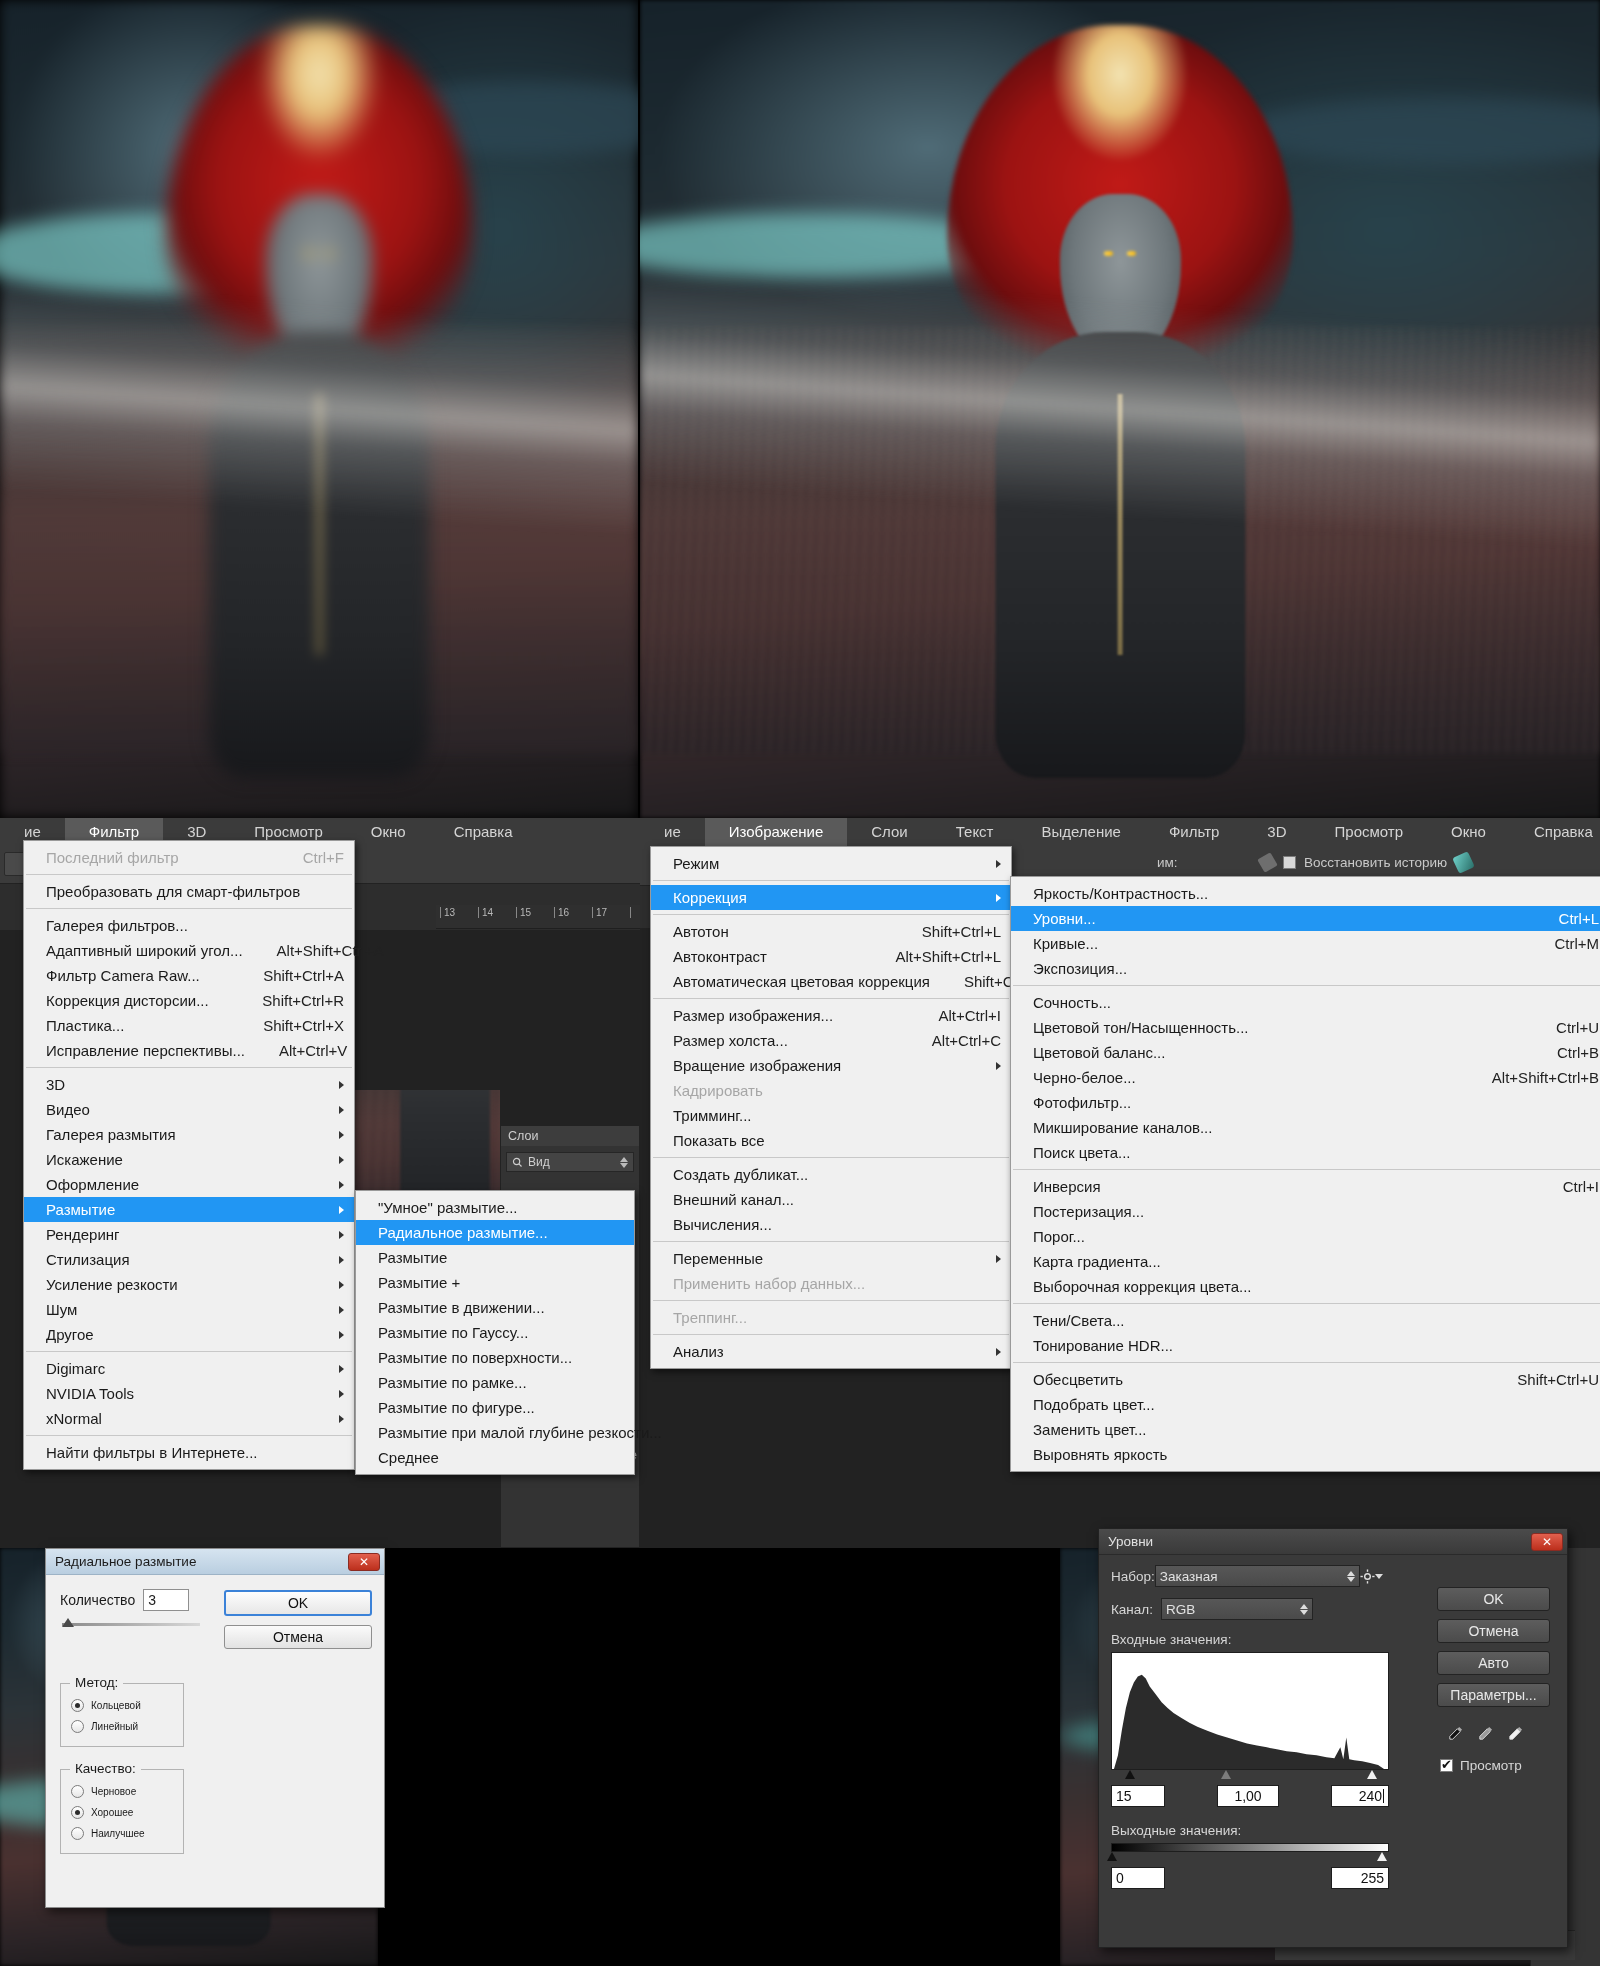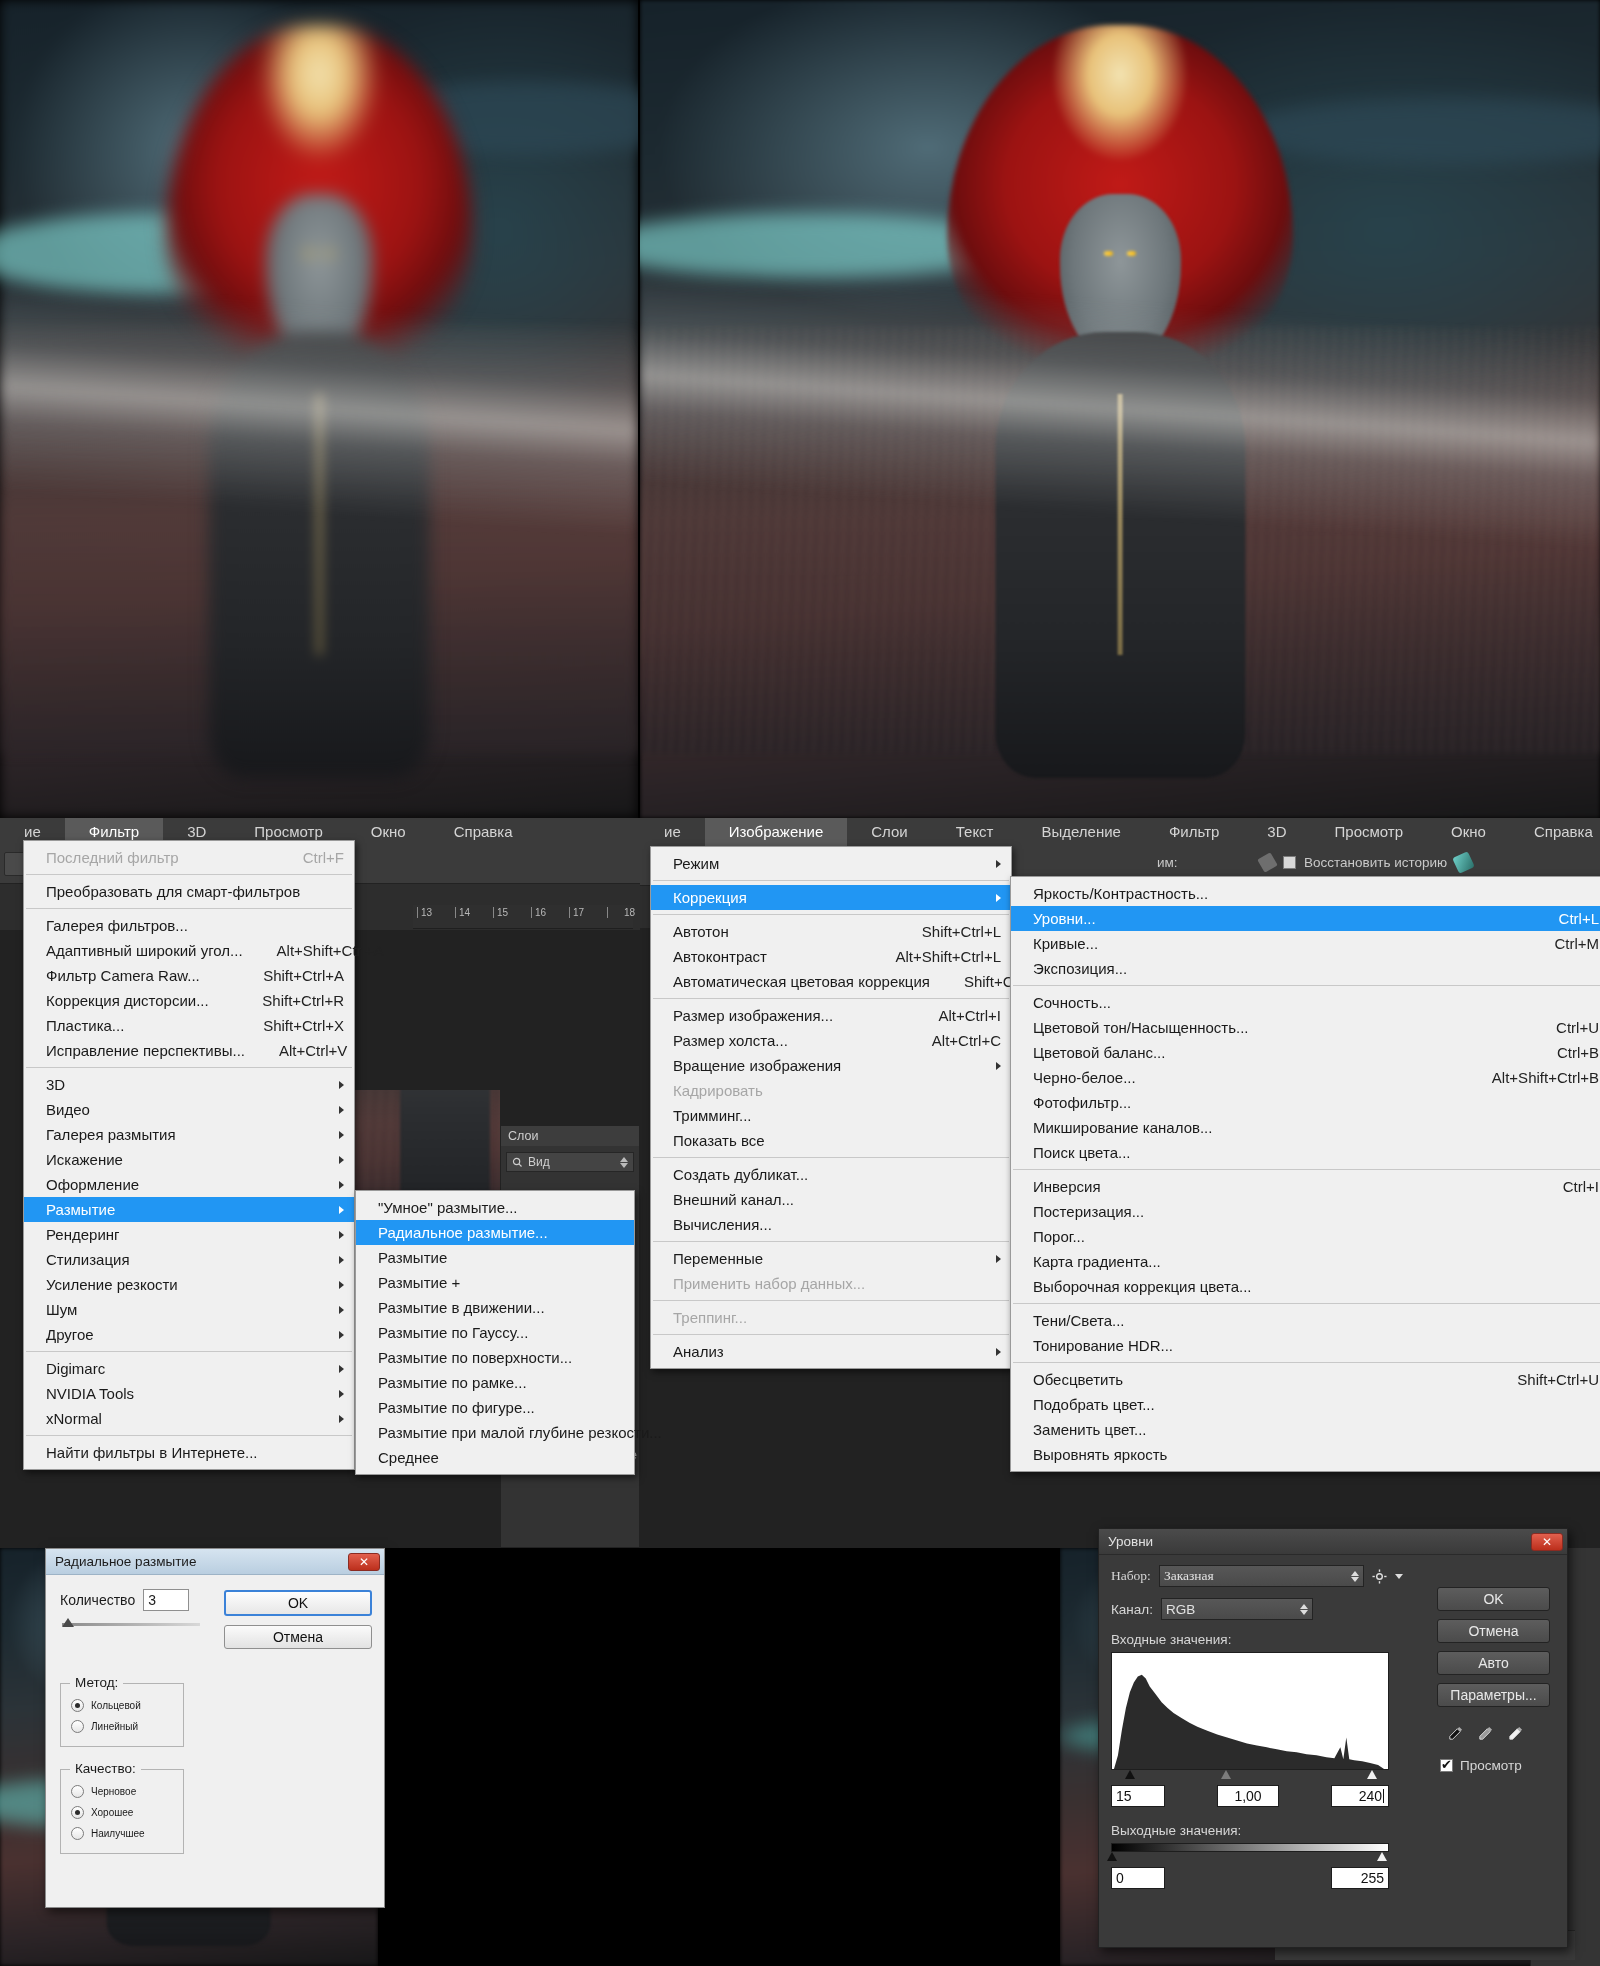--- a/index.html
+++ b/index.html
@@ -230,21 +230,21 @@
     <div class="mi">3D</div>
     <div class="mi">Просмотр</div>
     <div class="mi">Окно</div>
     <div class="mi">Справка</div>
   </div>
 
 <div class="ps-bg" style="left:0;top:846px;width:640px;height:38px;background:#3b3b3b;border-bottom:1px solid #222;"></div>
 <div style="position:absolute;left:4px;top:852px;width:24px;height:24px;background:#4a4a4a;border:1px solid #2a2a2a;border-radius:2px;"></div>
 <div style="position:absolute;left:30px;top:852px;width:24px;height:24px;background:#4a4a4a;border:1px solid #2a2a2a;border-radius:2px;"></div>
 
-<div class="ruler" style="left:413px;top:905px;width:220px;height:24px;">
+<div class="ruler" style="left:436px;top:905px;width:220px;height:24px;">
   <div id="ruler-left-ticks" style="position:relative;height:24px;">
       <span style="position: absolute; left: 4px; top: 2px; border-left: 1px solid rgb(136, 136, 136); padding-left: 3px;">13</span>
       <span style="position: absolute; left: 42px; top: 2px; border-left: 1px solid rgb(136, 136, 136); padding-left: 3px;">14</span>
       <span style="position: absolute; left: 80px; top: 2px; border-left: 1px solid rgb(136, 136, 136); padding-left: 3px;">15</span>
       <span style="position: absolute; left: 118px; top: 2px; border-left: 1px solid rgb(136, 136, 136); padding-left: 3px;">16</span>
       <span style="position: absolute; left: 156px; top: 2px; border-left: 1px solid rgb(136, 136, 136); padding-left: 3px;">17</span>
       <span style="position: absolute; left: 194px; top: 2px; border-left: 1px solid rgb(136, 136, 136); padding-left: 16px;">18</span>
       <span style="position: absolute; left: 232px; top: 2px; border-left: 1px solid rgb(136, 136, 136); padding-left: 3px;">19</span>
     </div>
 </div>
@@ -683,21 +683,21 @@
 </div>
 
 <div class="dlg dark" style="left:1098px;top:1528px;width:470px;height:420px;">
   <div class="tb">
     <span class="ttl">Уровни</span>
     <span class="x">✕</span>
   </div>
   <div style="display:flex;padding:10px 10px 10px 12px;gap:10px;">
 
     <div style="flex:1;">
-      <div style="display:flex;align-items:center;gap:8px;font-family:Liberation Serif, serif;">
+      <div style="display:flex;align-items:center;">
         <span style="font-size:13.5px;">Набор:</span>
         <span class="sel-box" style="width:205px;">
           <span>Заказная</span>
           <span class="spin">
               <i class="u" style="border-bottom-color:#ddd;"></i>
               <i class="d" style="border-top-color:#ddd;"></i>
             </span>
         </span>
         <span style="position:relative;width:15px;height:15px;display:inline-block;">
           <svg width="15" height="15" viewBox="0 0 16 16">

